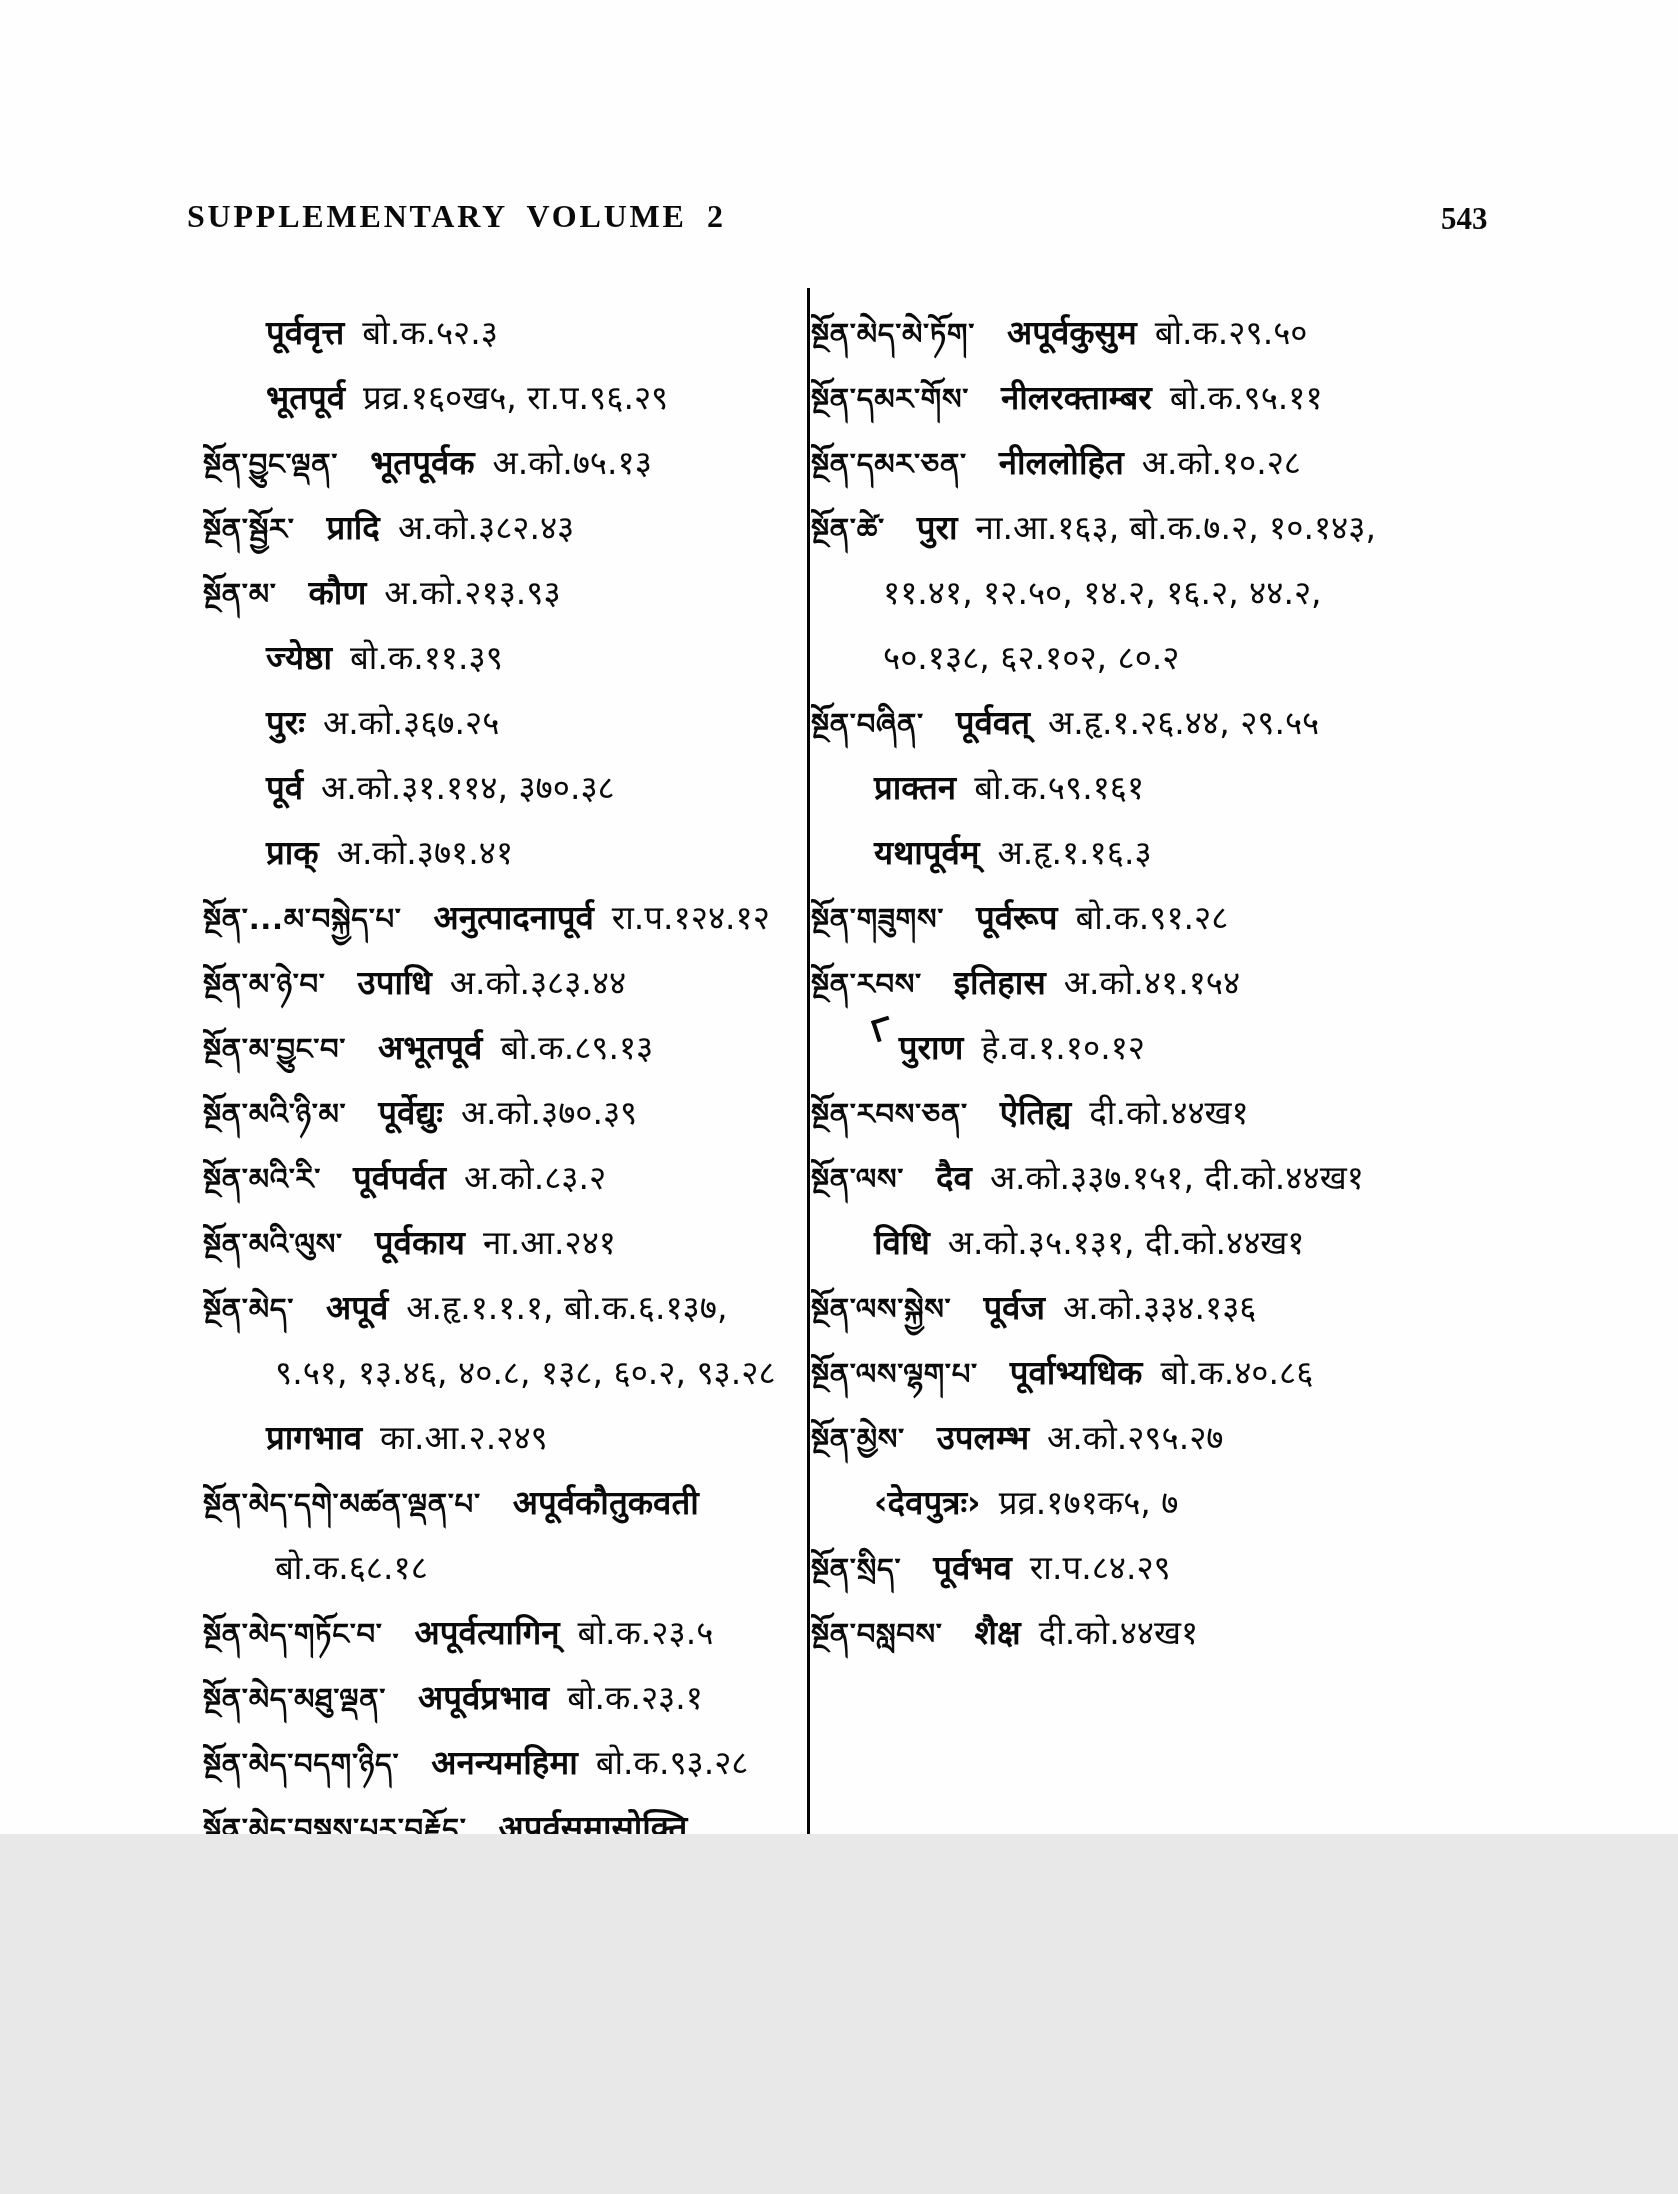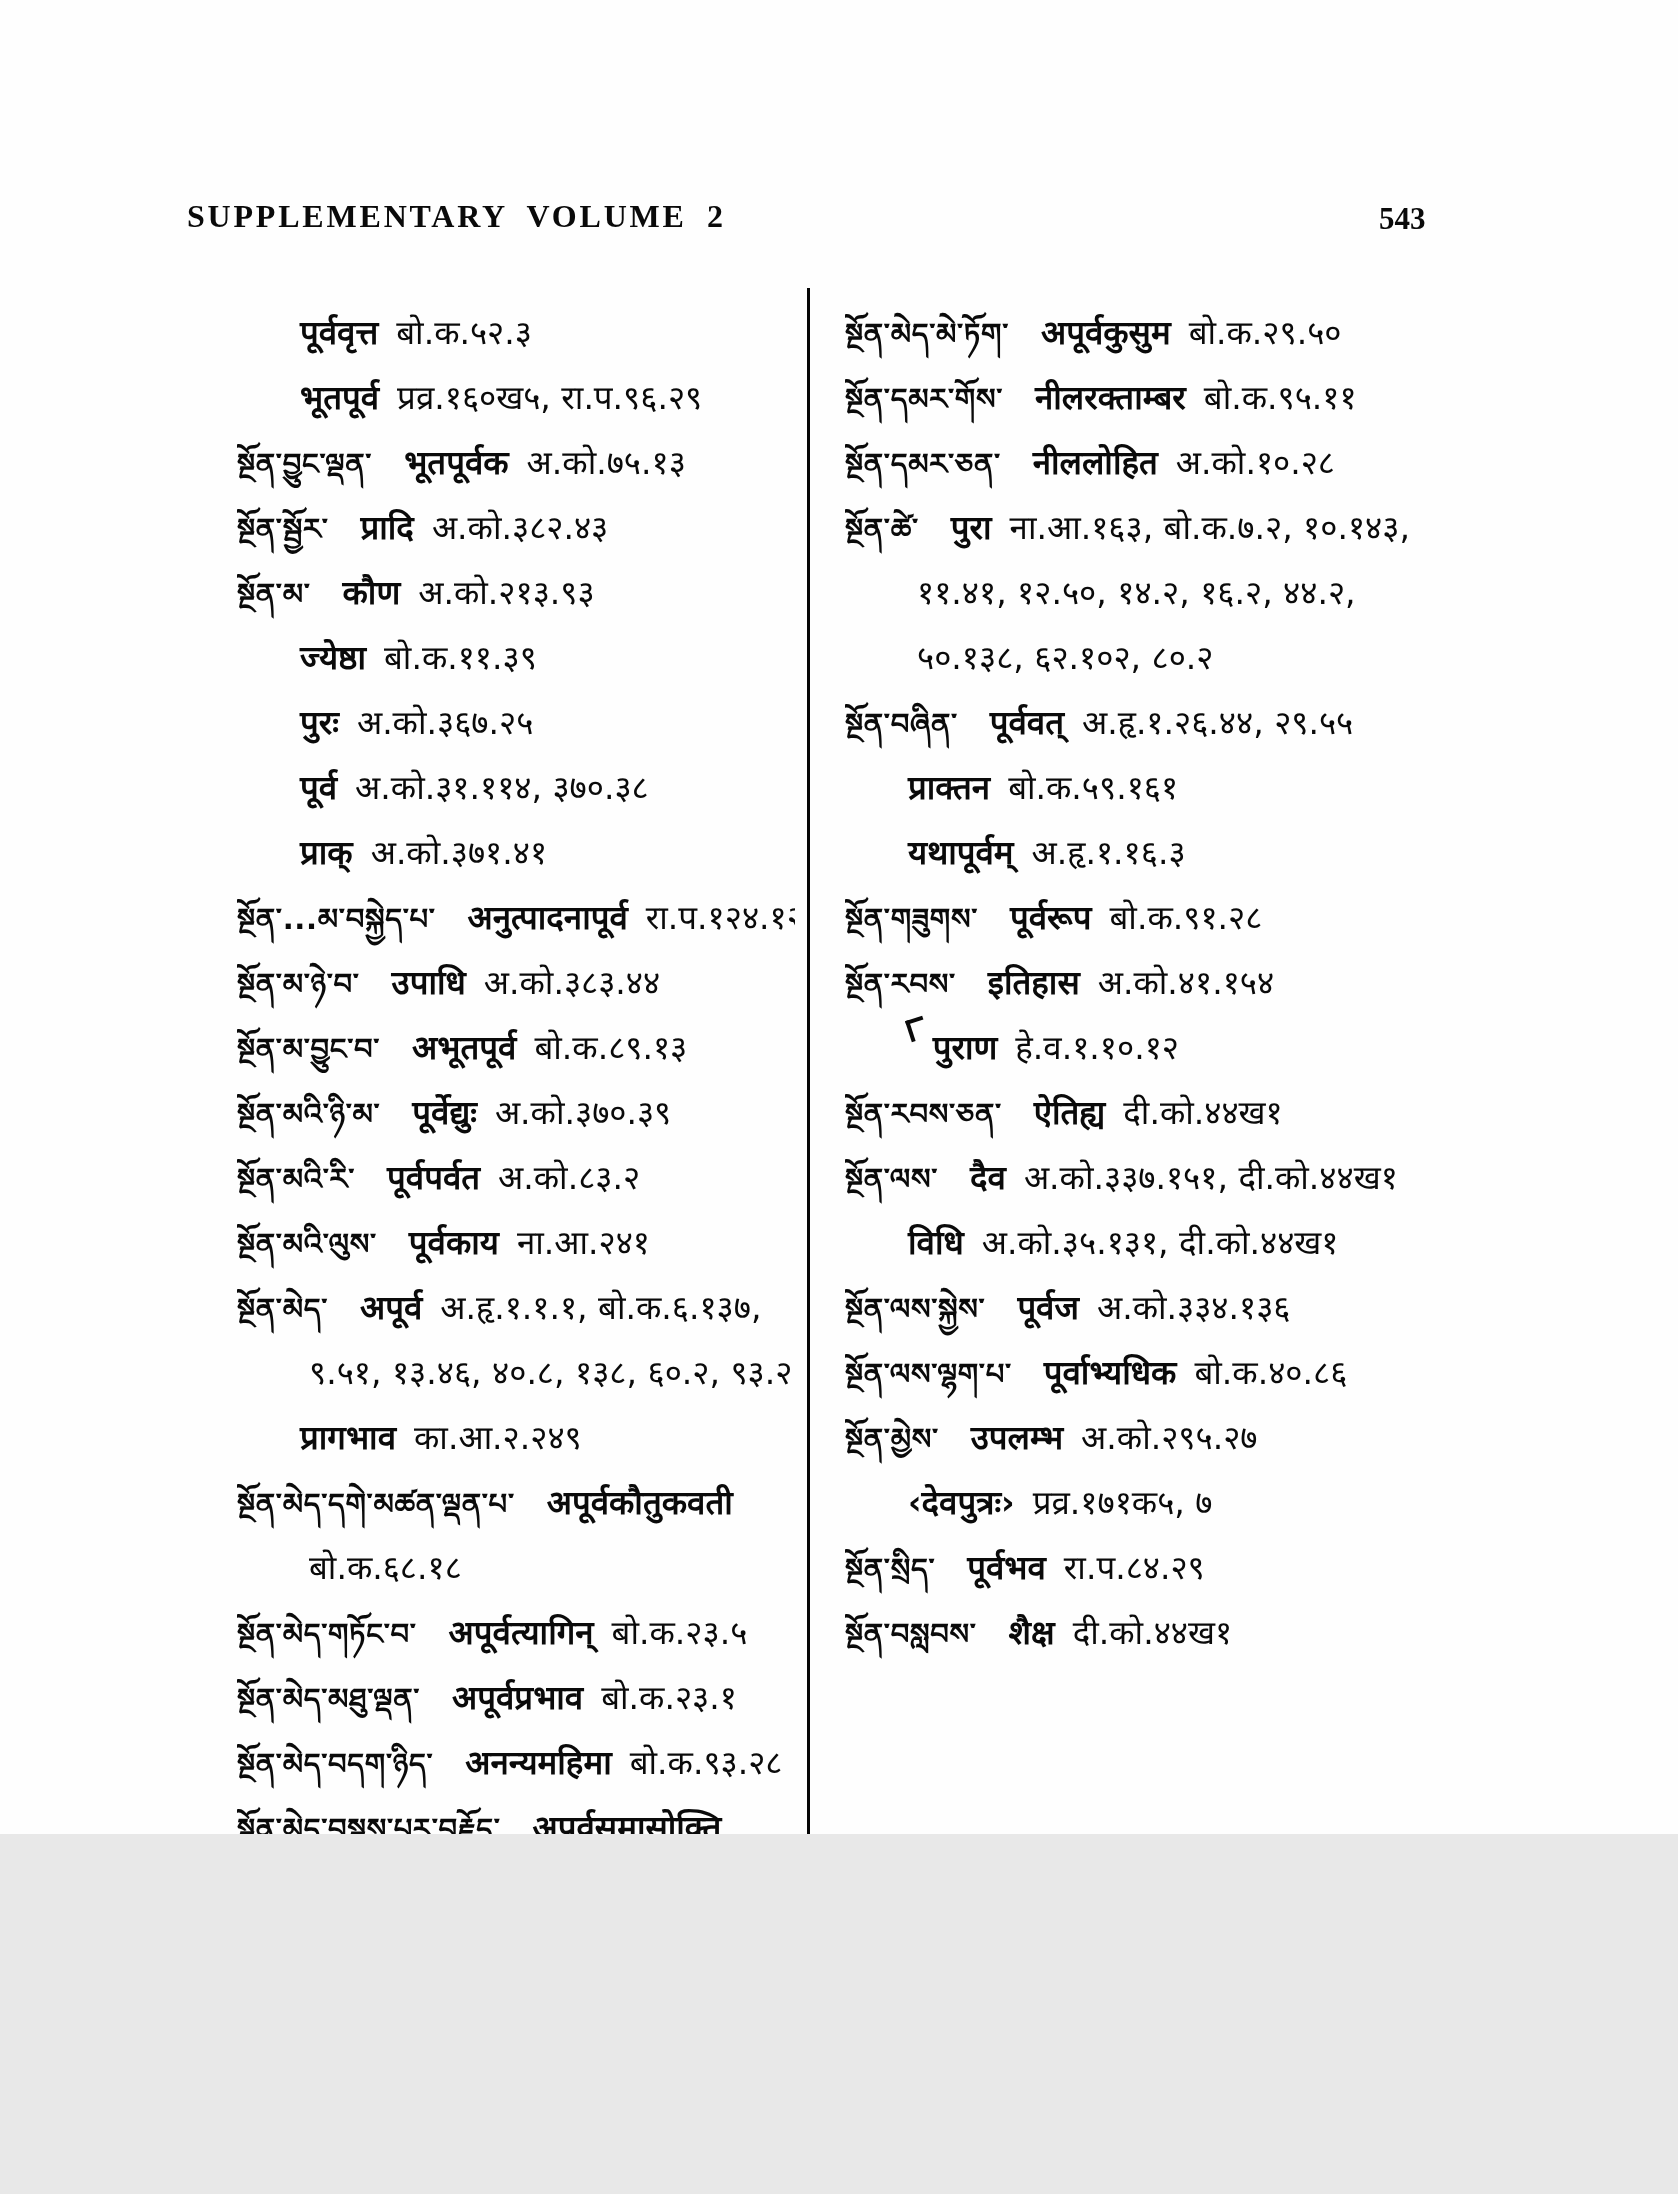--- a/index.html
+++ b/index.html
@@ -21,21 +21,21 @@
     left: 187px;
     top: 198px;
     font-size: 32px;
     font-weight: 700;
     letter-spacing: 2.8px;
     word-spacing: 9.6px;
     white-space: nowrap;
   }
   .page-number {
     position: absolute;
-    left: 1379px;
+    left: 1441px;
     top: 201px;
     font-size: 31px;
     font-weight: 600;
   }
   .divider {
     position: absolute;
     left: 807px;
     top: 288px;
     width: 2.8px;
     height: 1578px;
@@ -46,21 +46,20 @@
     top: 300px;
     overflow: hidden;
   }
   .column.left  { left: 203px;  width: 592px;  height: 1666px; }
   .column.right { left: 811px; width: 812px; height: 1583px; }
   .line {
     height: 65px;
     line-height: 65px;
     white-space: nowrap;
     overflow: hidden;
-    margin-left: 34px;
   }
   .line.sub  { padding-left: 63px; }
   .line.cont { padding-left: 72px; }
   .tib {
     font-family: "DejaVu Sans", sans-serif;
     font-size: 29px;
     font-weight: 700;
     margin-right: 32px;
     letter-spacing: 0.7px;
   }

